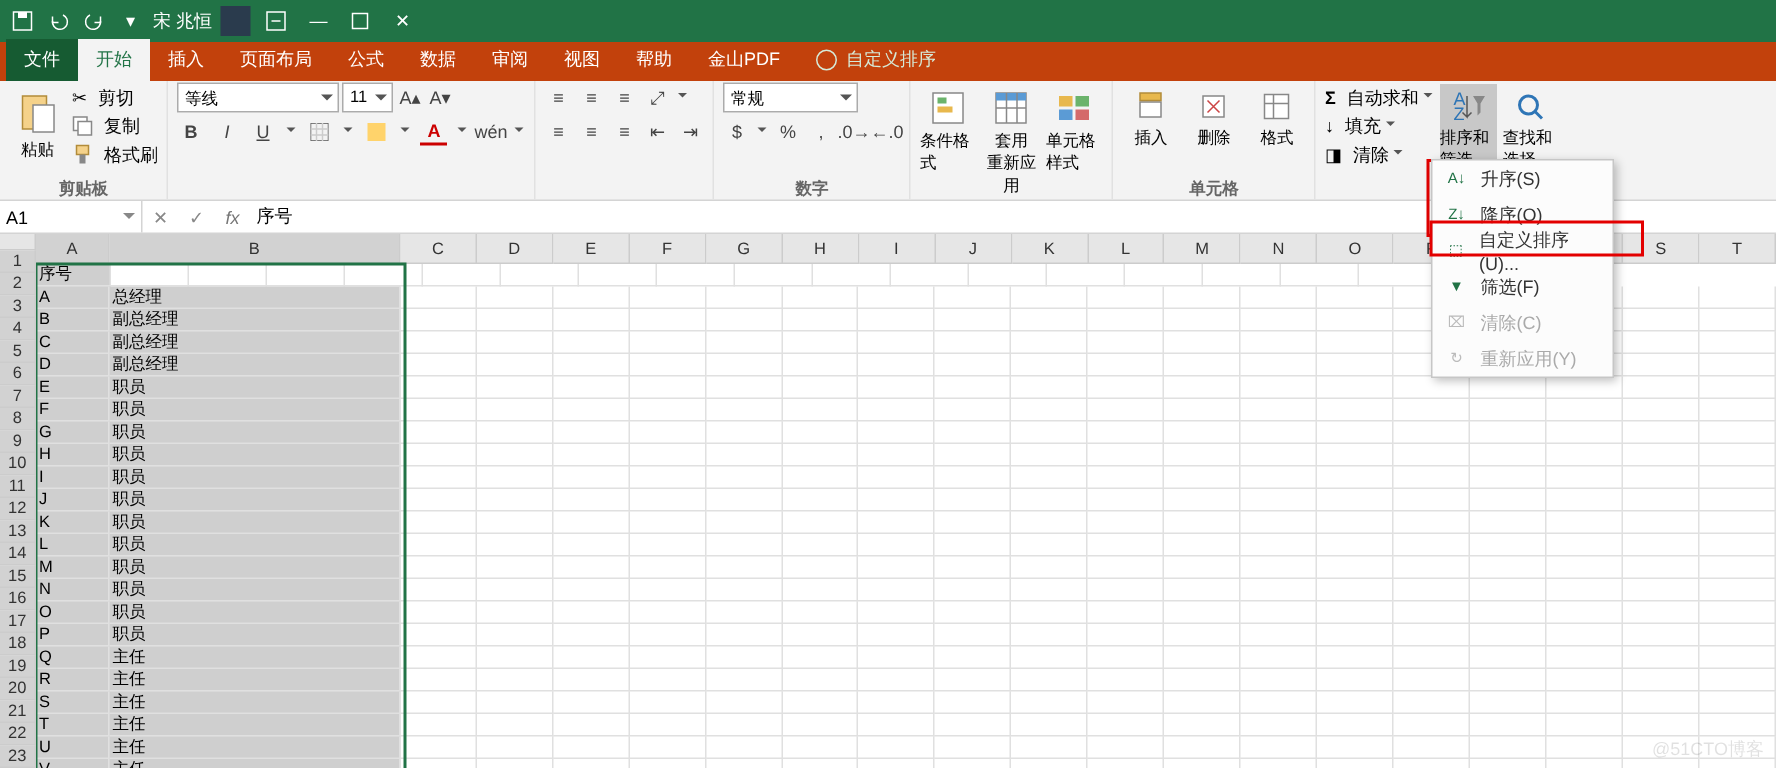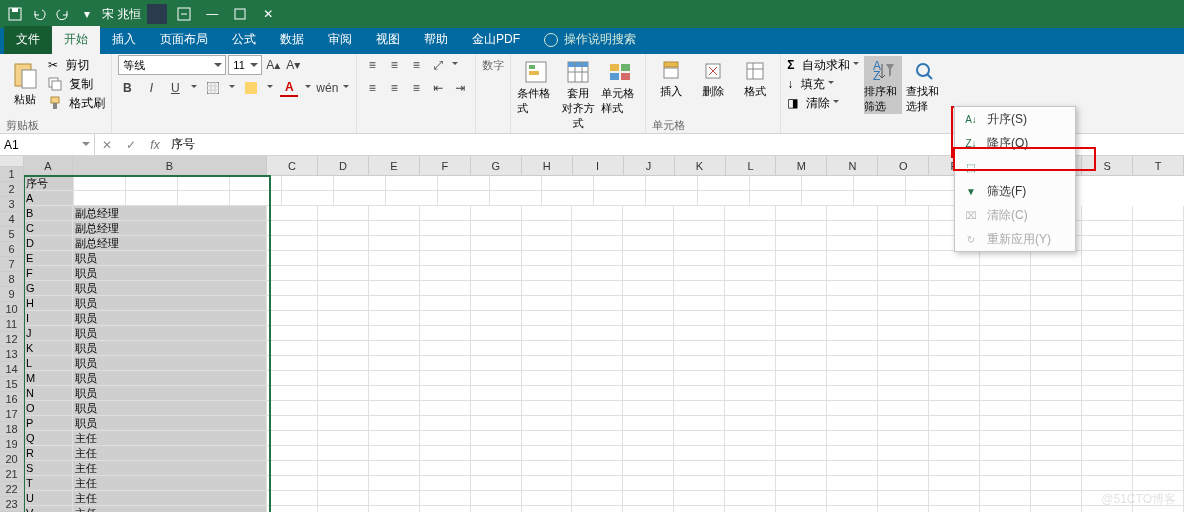--- a/index.html
+++ b/index.html
@@ -8,32 +8,32 @@
 
 .titlebar { background: #217346; height: 28px; display: flex; align-items: center; color: #fff; }
 .qat { display: flex; align-items: center; padding: 0 4px; gap: 2px; }
 .qat .ic { width: 22px; height: 22px; display: flex; align-items: center; justify-content: center; }
 .title-center { flex: 1; text-align: center; font-size: 12px; }
 .title-right { display: flex; align-items: center; gap: 6px; padding-right: 8px; }
 .title-right .ic { width: 22px; height: 22px; display: flex; align-items: center; justify-content: center; }
 .avatar { width: 20px; height: 20px; background: #2a3b4d; }
 
 
-.tabs { background: #0369a1; height: 26px; display: flex; align-items: flex-end; color: #fff; padding-left: 4px; }
+.tabs { background: #c2410c; height: 26px; display: flex; align-items: flex-end; color: #fff; padding-left: 4px; }
 .tab { padding: 5px 12px 6px; cursor: pointer; }
 .tab.file { background: #165b32; }
 .tab.active { background: #f3f3f3; color: #217346; }
 .tell { display: flex; align-items: center; gap: 6px; color: #d6ead8; }
 .bulb { width: 14px; height: 14px; border: 1px solid #d6ead8; border-radius: 50%; position: relative; }
 
 
 .ribbon { background: #f3f3f3; border-bottom: 1px solid #d4d4d4; height: 80px; display: flex; position: relative; }
 .group { border-right: 1px solid #e1e1e1; padding: 2px 6px 0 6px; display: flex; flex-direction: column; justify-content: space-between; }
 .group-body { display: flex; align-items: flex-start; gap: 4px; min-height: 60px; }
-.group-label { font-size: 11px; color: #666; padding: 2px 0 3px; }
+.group-label { text-align: center; font-size: 11px; color: #666; padding: 2px 0 3px; font-weight: bold; }
 .big-btn { width: 38px; display: flex; flex-direction: column; align-items: center; justify-content: center; gap: 2px; padding-top: 4px; }
 .big-btn .lbl { font-size: 11px; }
 .stack { display: flex; flex-direction: column; gap: 1px; }
 .stack .row { display: flex; align-items: center; gap: 2px; height: 18px; white-space: nowrap; }
 .combo { height: 20px; border: 1px solid #ababab; background: #fff; display: inline-flex; align-items: center; padding: 0 14px 0 4px; position: relative; font-size: 11px; }
 .combo::after { content: ""; position: absolute; right: 3px; top: 7px; border: 4px solid transparent; border-top-color: #555; }
 .mini { width: 18px; height: 18px; display: inline-flex; align-items: center; justify-content: center; color: #444; }
 .drop { width: 8px; height: 18px; display: inline-flex; align-items: center; justify-content: center; }
 .drop::after { content: ""; border: 3px solid transparent; border-top-color: #555; }
 
@@ -130,21 +130,21 @@
   <div class="tab">插入</div>
   <div class="tab">页面布局</div>
   <div class="tab">公式</div>
   <div class="tab">数据</div>
   <div class="tab">审阅</div>
   <div class="tab">视图</div>
   <div class="tab">帮助</div>
   <div class="tab">金山PDF</div>
   <div class="tab tell">
     <span class="bulb"></span>
-    <span>操作说明搜索</span>
+    <span>自定义排序</span>
   </div>
 </div>
 
 <div class="ribbon">
   <div class="redbox1"></div>
 
   <div class="group">
     <div class="group-body">
       <div class="big-btn">
         <svg width="26" height="30">
@@ -225,41 +225,56 @@
           <span class="mini">≡</span>
           <span class="mini">≡</span>
           <span class="mini">⇤</span>
           <span class="mini">⇥</span>
         </div>
       </div>
     </div>
   </div>
 
   <div class="group">
+    <div class="group-body">
+      <div class="stack">
+        <div class="row">
+            <span class="combo" style="width:90px">常规</span>
+          </div>
+        <div class="row" style="gap:4px;margin-top:4px">
+          <span class="mini">$</span>
+            <span class="drop"></span>
+          <span class="mini">%</span>
+          <span class="mini">,</span>
+          <span class="mini">.0→</span>
+          <span class="mini">←.0</span>
+        </div>
+      </div>
+    </div>
     <div class="group-label">数字</div>
   </div>
 
   <div class="group">
     <div class="group-body">
       <div class="big-btn">
         <svg width="24" height="24">
             <rect x="2" y="2" width="20" height="20" fill="#fff" stroke="#888"></rect>
             <rect x="5" y="5" width="6" height="4" fill="#6bb36b"></rect>
             <rect x="5" y="11" width="10" height="4" fill="#e8b84d"></rect>
           </svg>
         <span class="lbl">条件格式</span>
       </div>
       <div class="big-btn">
         <svg width="24" height="24">
             <rect x="2" y="2" width="20" height="20" fill="#fff" stroke="#888"></rect>
             <rect x="2" y="2" width="20" height="5" fill="#5b9bd5"></rect>
             <path d="M2 12h20M9 2v20M16 2v20" stroke="#888"></path>
           </svg>
         <span class="lbl" style="white-space:pre-line;text-align:center">套用
-对齐方式</span>
+重新应用</span>
       </div>
       <div class="big-btn">
         <svg width="24" height="24">
             <rect x="2" y="4" width="9" height="7" fill="#e8b84d"></rect>
             <rect x="13" y="4" width="9" height="7" fill="#6bb36b"></rect>
             <rect x="2" y="13" width="9" height="7" fill="#5b9bd5"></rect>
             <rect x="13" y="13" width="9" height="7" fill="#d46a6a"></rect>
           </svg>
         <span class="lbl">单元格样式</span>
       </div>
@@ -325,20 +340,21 @@
   <div class="dditem">
       <span class="dicon">A↓</span>
       <span>升序(S)</span>
     </div>
   <div class="dditem">
       <span class="dicon">Z↓</span>
       <span>降序(O)</span>
     </div>
   <div class="dditem">
       <span class="dicon">⬚</span>
+      <span>自定义排序(U)...</span>
     </div>
   <div class="dditem">
       <span class="dicon">▼</span>
       <span>筛选(F)</span>
     </div>
   <div class="dditem disabled">
       <span class="dicon">⌧</span>
       <span>清除(C)</span>
     </div>
   <div class="dditem disabled">
@@ -430,20 +446,21 @@
           <div class="cell" style="width: 52px;"></div>
           <div class="cell" style="width: 52px;"></div>
           <div class="cell" style="width: 52px;"></div>
           <div class="cell" style="width: 52px;"></div>
           <div class="cell" style="width: 52px;"></div>
           <div class="cell" style="width: 52px;"></div>
           <div class="cell" style="width: 52px;"></div>
         </div>
         <div class="cellrow">
           <div class="cell sel" style="width: 50px;">A</div>
+          <div class="cell sel" style="width: 198px;">总经理</div>
           <div class="cell" style="width: 52px;"></div>
           <div class="cell" style="width: 52px;"></div>
           <div class="cell" style="width: 52px;"></div>
           <div class="cell" style="width: 52px;"></div>
           <div class="cell" style="width: 52px;"></div>
           <div class="cell" style="width: 52px;"></div>
           <div class="cell" style="width: 52px;"></div>
           <div class="cell" style="width: 52px;"></div>
           <div class="cell" style="width: 52px;"></div>
           <div class="cell" style="width: 52px;"></div>

